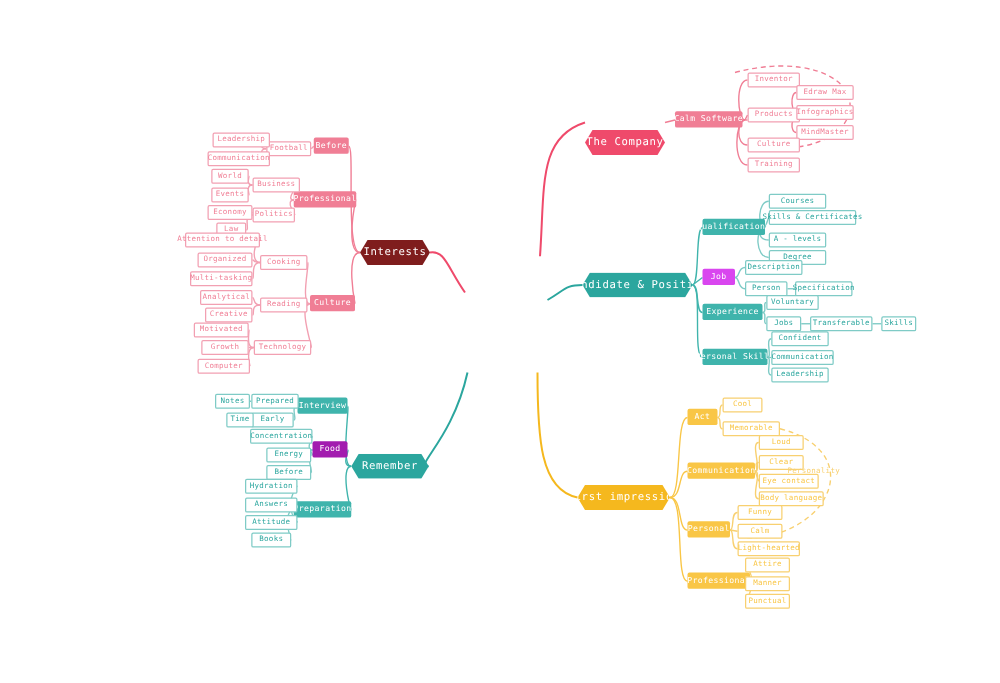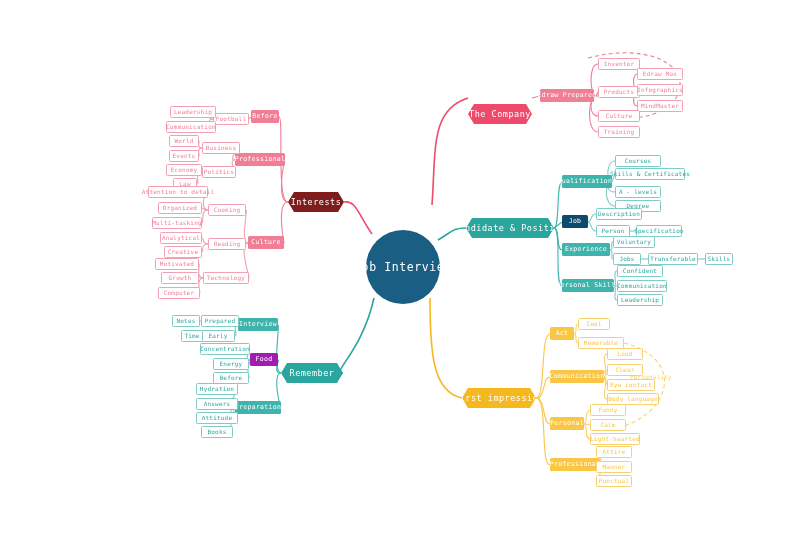--- a/index.html
+++ b/index.html
@@ -200,39 +200,38 @@
 
       <path d="M 208 244 C 202 244 204 238 202 238" stroke="#f2a0b2"></path>
       <path d="M 208 244 C 200 244 204 252 202 252" stroke="#f2a0b2"></path>
 
       <path d="M 203 278 C 196 278 200 264 199 264" stroke="#f2a0b2"></path>
       <path d="M 203 278 C 198 278 202 278 199 278" stroke="#f2a0b2"></path>
       <path d="M 203 278 C 196 278 200 293 200 293" stroke="#f2a0b2"></path>
     </g>
   </svg>
 
-  <div class="node central" style="left: 366px; top: 230px; width: 74px; height: 74px; background: rgb(27, 94, 131);">Job Interview</div>
 
   <div class="node lvl1" style="left: 468px; top: 104px; width: 64px; height: 20px; background: rgb(239, 74, 107);">The Company</div>
-  <div class="node lvl2" style="left: 540px; top: 89px; width: 54px; height: 13px; background: rgb(240, 126, 149);">Edraw Prepared</div>
+  <div class="node lvl2" style="left: 540px; top: 89px; width: 54px; height: 13px; background: rgb(240, 126, 149);">Calm Software</div>
   <div class="node lvl3" style="left: 598px; top: 58px; width: 42px; height: 12px; border-color: rgb(242, 160, 178); color: rgb(240, 126, 149);">Inventor</div>
   <div class="node lvl3" style="left: 598px; top: 86px; width: 42px; height: 12px; border-color: rgb(242, 160, 178); color: rgb(240, 126, 149);">Products</div>
   <div class="node lvl3" style="left: 637px; top: 68px; width: 46px; height: 12px; border-color: rgb(242, 160, 178); color: rgb(240, 126, 149);">Edraw Max</div>
   <div class="node lvl3" style="left: 637px; top: 84px; width: 46px; height: 12px; border-color: rgb(242, 160, 178); color: rgb(240, 126, 149);">Infographics</div>
   <div class="node lvl3" style="left: 637px; top: 100px; width: 46px; height: 12px; border-color: rgb(242, 160, 178); color: rgb(240, 126, 149);">MindMaster</div>
   <div class="node lvl3" style="left: 598px; top: 110px; width: 42px; height: 12px; border-color: rgb(242, 160, 178); color: rgb(240, 126, 149);">Culture</div>
   <div class="node lvl3" style="left: 598px; top: 126px; width: 42px; height: 12px; border-color: rgb(242, 160, 178); color: rgb(240, 126, 149);">Training</div>
 
   <div class="node lvl1" style="left: 466px; top: 218px; width: 88px; height: 20px; background: rgb(43, 166, 158);">Candidate &amp; Position</div>
   <div class="node lvl2" style="left: 562px; top: 175px; width: 50px; height: 13px; background: rgb(63, 180, 172);">Qualifications</div>
   <div class="node lvl3" style="left: 615px; top: 155px; width: 46px; height: 12px; border-color: rgb(127, 203, 198); color: rgb(43, 166, 158);">Courses</div>
   <div class="node lvl3" style="left: 615px; top: 168px; width: 70px; height: 12px; border-color: rgb(127, 203, 198); color: rgb(43, 166, 158);">Skills &amp; Certificates</div>
   <div class="node lvl3" style="left: 615px; top: 186px; width: 46px; height: 12px; border-color: rgb(127, 203, 198); color: rgb(43, 166, 158);">A - levels</div>
   <div class="node lvl3" style="left: 615px; top: 200px; width: 46px; height: 12px; border-color: rgb(127, 203, 198); color: rgb(43, 166, 158);">Degree</div>
-  <div class="node lvl2" style="left: 562px; top: 215px; width: 26px; height: 13px; background: #0c4a6e;">Job</div>
+  <div class="node lvl2" style="left: 562px; top: 215px; width: 26px; height: 13px; background: #d946ef;">Job</div>
   <div class="node lvl3" style="left: 596px; top: 208px; width: 46px; height: 12px; border-color: rgb(127, 203, 198); color: rgb(43, 166, 158);">Description</div>
   <div class="node lvl3" style="left: 596px; top: 225px; width: 34px; height: 12px; border-color: rgb(127, 203, 198); color: rgb(43, 166, 158);">Person</div>
   <div class="node lvl3" style="left: 636px; top: 225px; width: 46px; height: 12px; border-color: rgb(127, 203, 198); color: rgb(43, 166, 158);">Specification</div>
   <div class="node lvl2" style="left: 562px; top: 243px; width: 48px; height: 13px; background: rgb(63, 180, 172);">Experience</div>
   <div class="node lvl3" style="left: 613px; top: 236px; width: 42px; height: 12px; border-color: rgb(127, 203, 198); color: rgb(43, 166, 158);">Voluntary</div>
   <div class="node lvl3" style="left: 613px; top: 253px; width: 28px; height: 12px; border-color: rgb(127, 203, 198); color: rgb(43, 166, 158);">Jobs</div>
   <div class="node lvl3" style="left: 648px; top: 253px; width: 50px; height: 12px; border-color: rgb(127, 203, 198); color: rgb(43, 166, 158);">Transferable</div>
   <div class="node lvl3" style="left: 705px; top: 253px; width: 28px; height: 12px; border-color: rgb(127, 203, 198); color: rgb(43, 166, 158);">Skills</div>
   <div class="node lvl2" style="left: 562px; top: 279px; width: 52px; height: 13px; background: rgb(63, 180, 172);">Personal Skills</div>
   <div class="node lvl3" style="left: 617px; top: 265px; width: 46px; height: 12px; border-color: rgb(127, 203, 198); color: rgb(43, 166, 158);">Confident</div>

